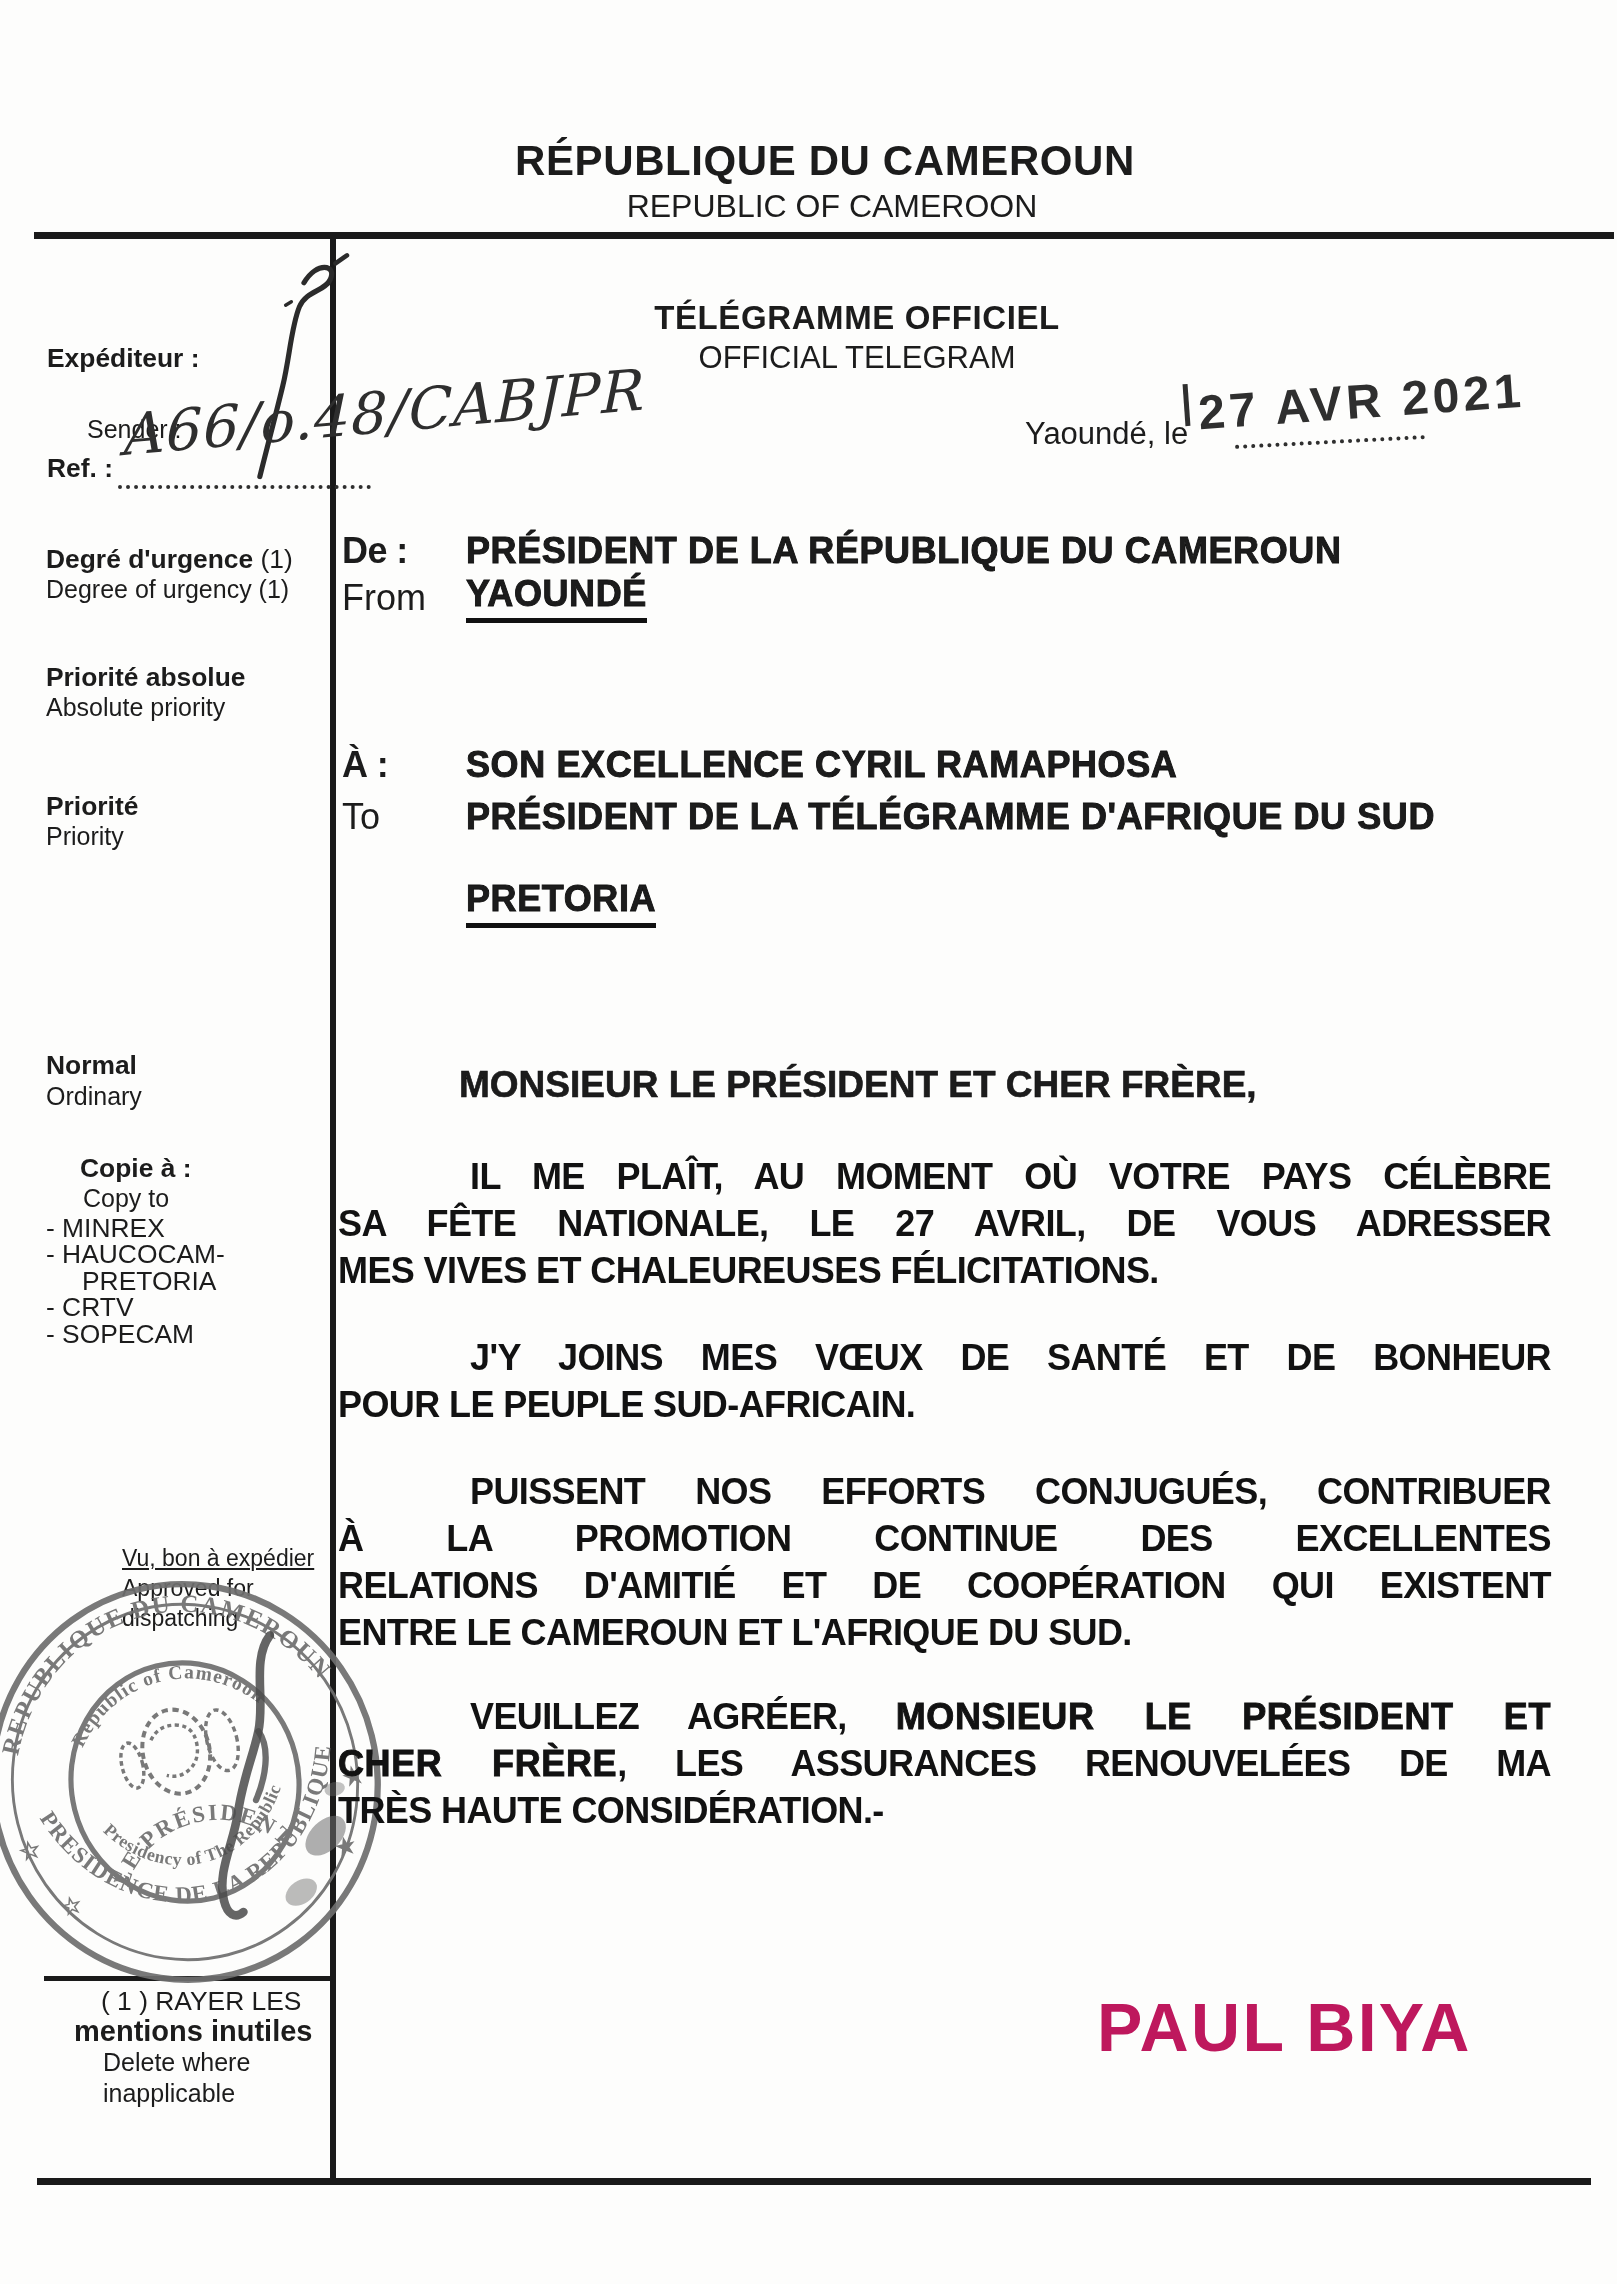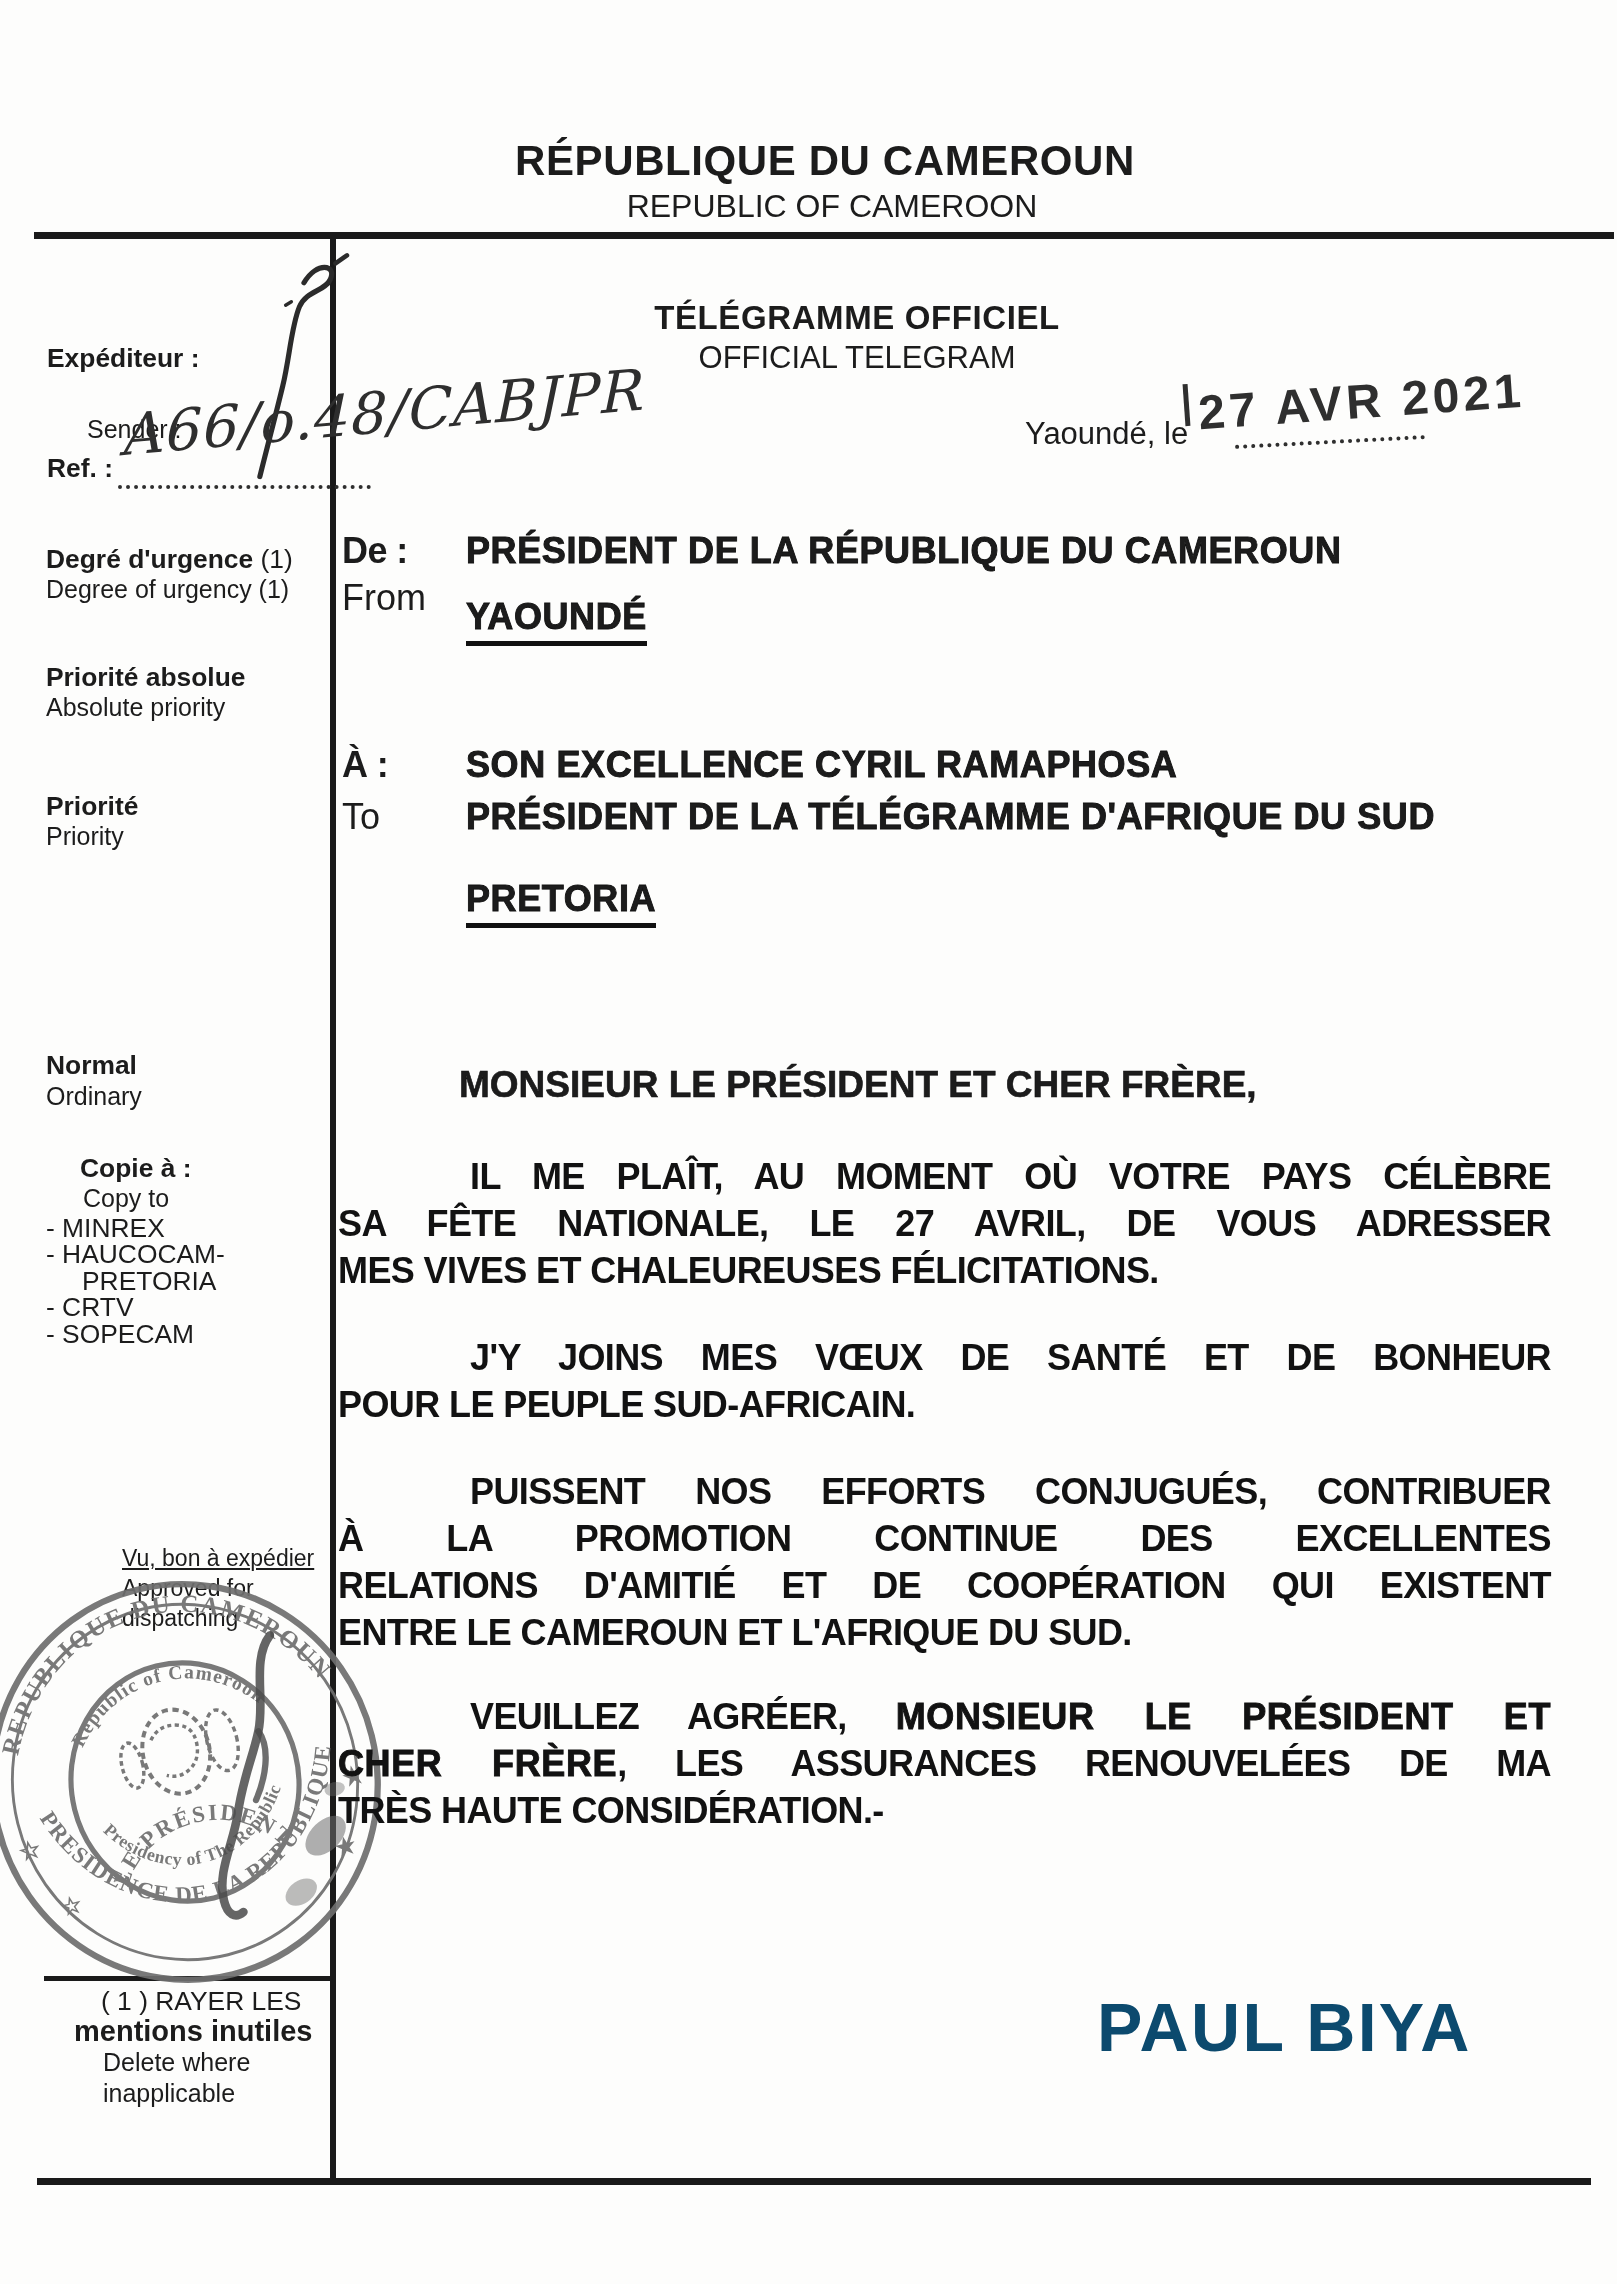--- a/index.html
+++ b/index.html
@@ -51,21 +51,21 @@
   .bodycol{position:absolute;left:338px;width:1213px;color:#121212;}
   .bl{
     font-size:36px;font-weight:700;letter-spacing:-0.6px;
     height:47px;line-height:47px;
     text-align:justify;text-align-last:justify;
     white-space:normal;
   }
   .bl.first{text-indent:132px;}
   .bl.last{text-align-last:left;}
   .sal{font-size:37px;font-weight:700;letter-spacing:0;-webkit-text-stroke:0.6px #111;white-space:nowrap;}
-  .sig{font-size:68px;font-weight:700;letter-spacing:2.3px;color:#0c4a6e;white-space:nowrap;}
+  .sig{font-size:68px;font-weight:700;letter-spacing:2.3px;color:#be185d;white-space:nowrap;}
 
   
   .hand{
     font-family:"DejaVu Serif","Liberation Serif",serif;
     font-style:italic;font-size:57px;color:#2e2e2e;
     transform:rotate(-5deg) skewX(-6deg);
     white-space:nowrap;letter-spacing:1.1px;
   }
 
   
@@ -184,21 +184,21 @@
   <div class="abs ctr tg-en" style="left:857px;top:340px;">OFFICIAL TELEGRAM</div>
 
   <div class="abs place" style="left:1025px;top:416px;">Yaoundé, le</div>
   <div class="datebar" style="left:1184px;top:384px;"></div>
   <div class="abs datestamp" style="left:1198px;top:374px;">27 AVR 2021</div>
   <div class="dots" style="left:1235px;top:440px;width:190px;transform:rotate(-3deg);"></div>
 
   <div class="abs hl" style="left:342px;top:530px;">De :</div>
   <div class="abs hl wide" style="left:466px;top:530px;">PRÉSIDENT DE LA RÉPUBLIQUE DU CAMEROUN</div>
   <div class="abs hl-n" style="left:342px;top:577px;">From</div>
-  <div class="abs hl wide u" style="left:466px;top:596px;">YAOUNDÉ</div>
+  <div class="abs hl wide u" style="left:466px;top:573px;">YAOUNDÉ</div>
 
   <div class="abs hl" style="left:342px;top:744px;">À :</div>
   <div class="abs hl wide" style="left:466px;top:744px;">SON EXCELLENCE CYRIL RAMAPHOSA</div>
   <div class="abs hl-n" style="left:342px;top:796px;">To</div>
   <div class="abs hl wide" style="left:466px;top:796px;">PRÉSIDENT DE LA TÉLÉGRAMME D'AFRIQUE DU SUD</div>
   <div class="abs hl wide u" style="left:466px;top:878px;">PRETORIA</div>
 
   <div class="abs sal" style="left:459px;top:1064px;">MONSIEUR LE PRÉSIDENT ET CHER FRÈRE,</div>
 
   <div class="bodycol" style="top:1153px;">

